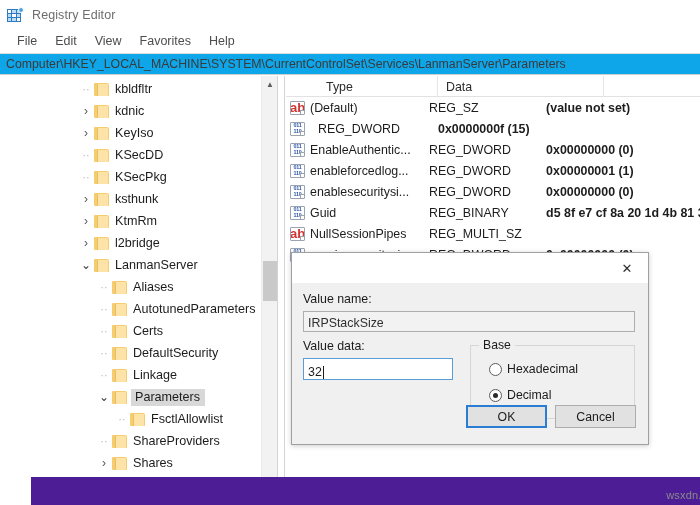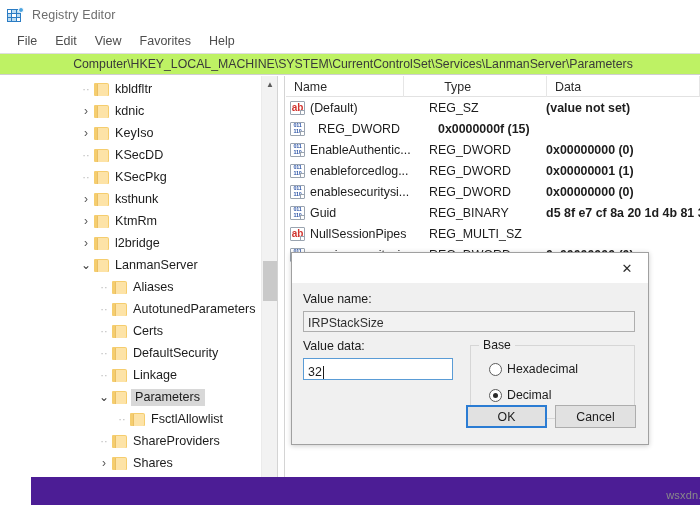--- a/index.html
+++ b/index.html
@@ -70,26 +70,25 @@
     color: #4d4d4d;
     padding: 2px 9px 3px 9px;
     cursor: default;
     white-space: nowrap;
   }
 
   
   .addressbar {
     position: absolute; left: 0; top: 53px;
     width: 700px; height: 22px;
-    background: #bef264;
+    background: #0ea5e9;
     border-top: 1px solid #dedede;
     border-bottom: 1px solid #cfcfcf;
     display: flex; align-items: center;
     padding-left: 6px;
-    justify-content: center;
   }
   .addressbar .path {
     font-size: 12.3px;
     color: #3a3a3a;
     white-space: nowrap;
     overflow: hidden;
   }
 
   
   .content {
@@ -237,21 +236,21 @@
     background: #ffffff;
     border-left: 1px solid #9aa4b0;
     border-top: 1px solid #9aa4b0;
     transform: rotate(0deg);
   }
   .vicon .txt {
     position: absolute; left: 0; top: 0;
     width: 100%; height: 100%;
     display: flex; align-items: center; justify-content: center;
     font-family: "Liberation Sans", sans-serif;
-    font-size: 10px;
+    font-size: 13px;
     font-weight: bold;
     line-height: 1;
   }
   .vicon.str .txt { color: #d1342f; }
   .vicon.bin .txt {
     color: #2f57a8;
     font-size: 5.4px;
     letter-spacing: -0.2px;
     flex-direction: column;
     justify-content: center;
@@ -627,21 +626,20 @@
         <div class="tree-scroll-up">▲</div>
         <div class="tree-scroll-thumb"></div>
         <div class="tree-scroll-down">▼</div>
       </div>
     </div>
 
     <div class="splitter"></div>
 
     <div class="values-pane">
       <div class="col-header">
-        <div class="cell col-name">Name</div>
         <div class="cell col-type">Type</div>
         <div class="cell col-data">Data</div>
       </div>
       <div class="value-rows" id="value-rows">
           <div class="value-row">
             <span class="vicon str">
               <span class="txt">ab</span>
               <span class="tail"></span>
             </span>
             <span class="v-name">(Default)</span>

